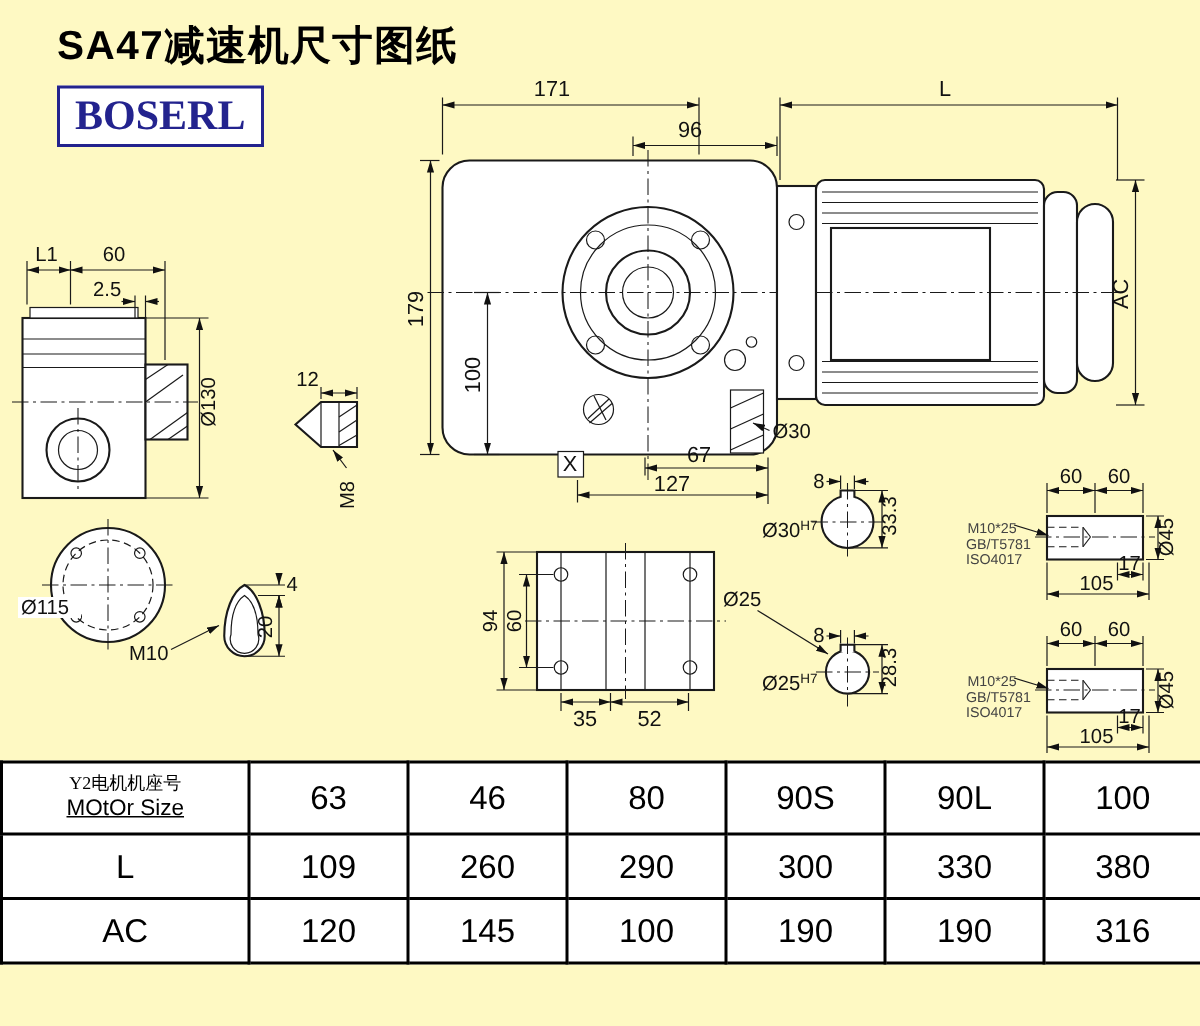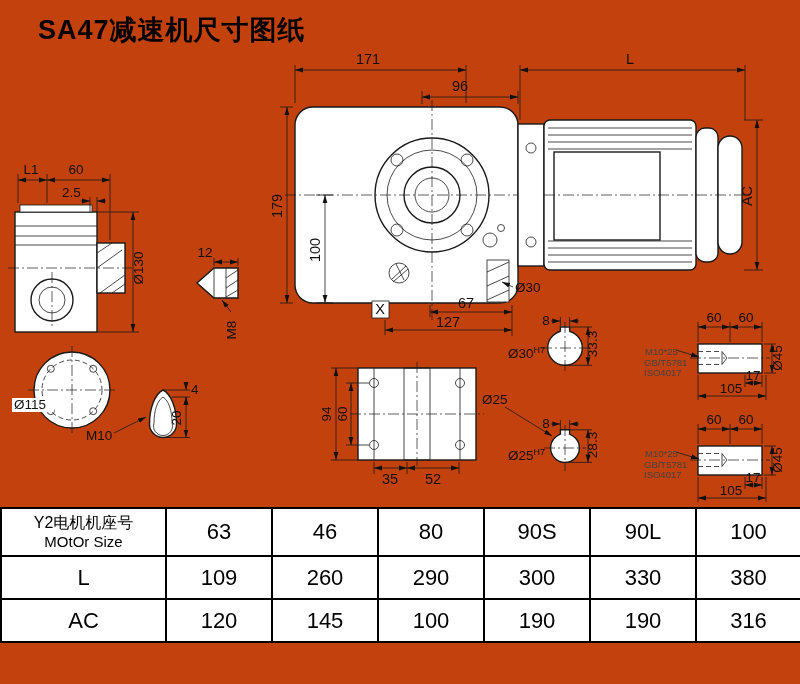--- a/index.html
+++ b/index.html
@@ -1,46 +1,47 @@
 <!DOCTYPE html>
 <html><head>
 <meta charset="utf-8">
 <style>
   * {margin:0; padding:0; box-sizing:border-box;}
   html,body {width:800px; height:684px; background:#fff;}
   body {font-family:"Liberation Sans",sans-serif; position:relative; overflow:hidden;}
-  .page {position:relative; width:800px; height:684px; background:#c2410c;}
+  .page {position:relative; width:800px; height:684px; background:#fef9c3;}
   .title {position:absolute; left:38px; top:12px; font-size:27px; font-weight:bold; color:#000; letter-spacing:1px; font-family:"Liberation Sans",sans-serif;}
   .logo {position:absolute; left:38px; top:57px; border:2px solid #23238e; color:#23238e;
          font-family:"Liberation Serif",serif; font-weight:bold; font-size:28px; padding:0 10px; line-height:37px; background:#fff;}
   svg.drawing {position:absolute; left:0; top:0;}
   .ol  {fill:none; stroke:#1a1a1a; stroke-width:1.4px;}
   .olw {fill:#fff;  stroke:#1a1a1a; stroke-width:1.4px;}
   .tl  {fill:none; stroke:#1a1a1a; stroke-width:0.8px;}
   .tlw {fill:#fff;  stroke:#1a1a1a; stroke-width:0.8px;}
   .cl  {fill:none; stroke:#1a1a1a; stroke-width:0.7px; stroke-dasharray:11 3 2 3;}
   .hl  {fill:none; stroke:#1a1a1a; stroke-width:0.8px; stroke-dasharray:5 3;}
   .dim {fill:none; stroke:#1a1a1a; stroke-width:0.8px;}
   text {fill:#111; font-family:"Liberation Sans",sans-serif;}
   .dt  {font-size:13.5px;}
   .dtb {font-size:14.5px;}
   .dts {font-size:9.5px; fill:#444;}
   table.spec {position:absolute; left:0; top:507px; width:800px; border-collapse:collapse; table-layout:fixed; text-align:center; background:#fff;}
   table.spec td, table.spec th {border:2px solid #000; font-weight:normal; font-size:22px; color:#000; padding:0; vertical-align:middle;}
   tr.hdr {height:48px;}
   tr.datarow {height:43px;}
-  .hc1 {font-size:16px; line-height:1.25;}
-  .hc2 {font-size:15px; line-height:1.25;}
+  .hc1 {font-size:12px; line-height:1.25;font-family:Liberation Serif, serif;}
+  .hc2 {font-size:15px; text-decoration:underline; line-height:1.25;}
 </style>
 </head>
 <body>
 
 <div class="page">
 
   <div class="title">SA47减速机尺寸图纸</div>
+  <div class="logo">BOSERL</div>
 
   <svg class="drawing" width="800" height="507" viewBox="0 0 800 507">
     <defs>
       <marker id="ar" viewBox="0 0 10 7" refX="10" refY="3.5" markerWidth="10" markerHeight="7" orient="auto-start-reverse">
         <path d="M0,0.5 L10,3.5 L0,6.5 z" fill="#111"></path>
       </marker>
     </defs>
 
     <g>
       <rect class="olw" x="295" y="107" width="223" height="196" rx="18"></rect>

